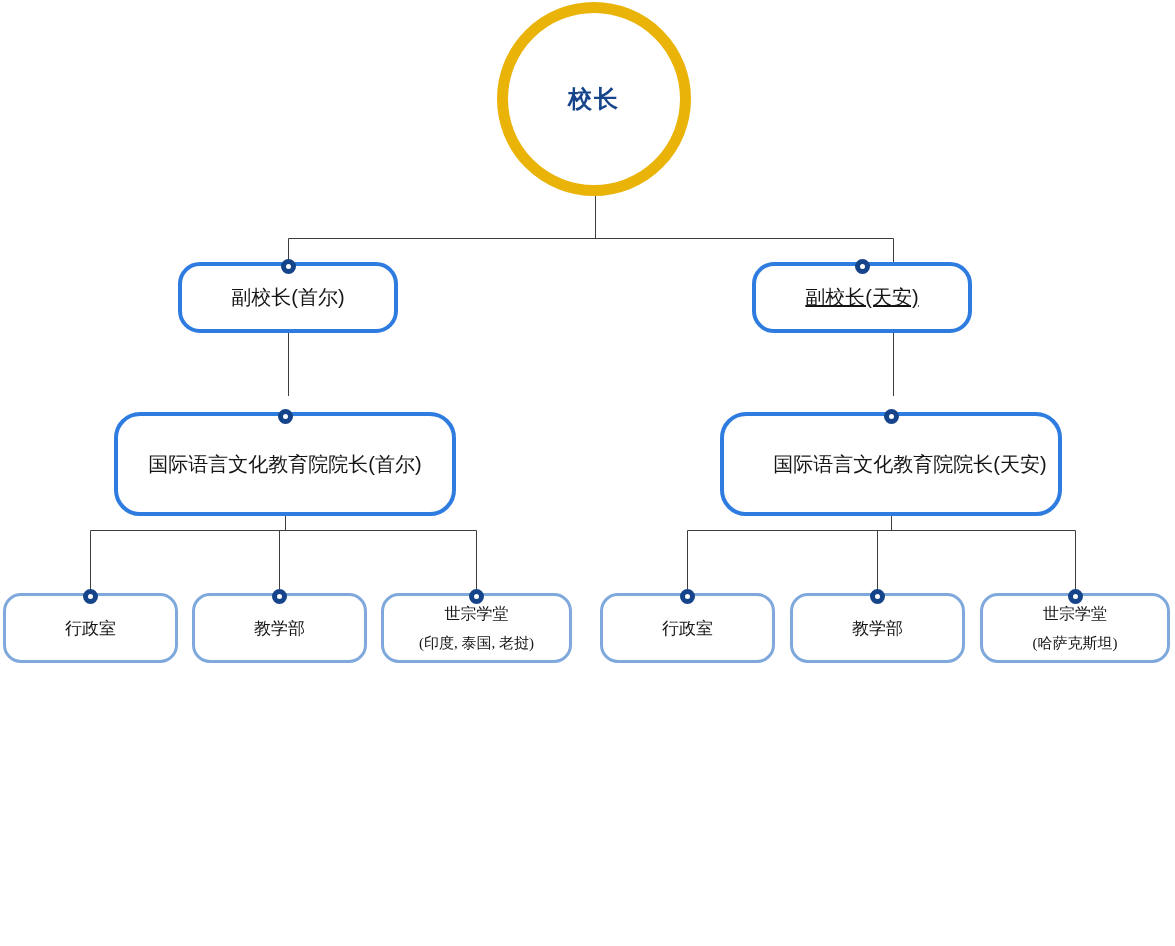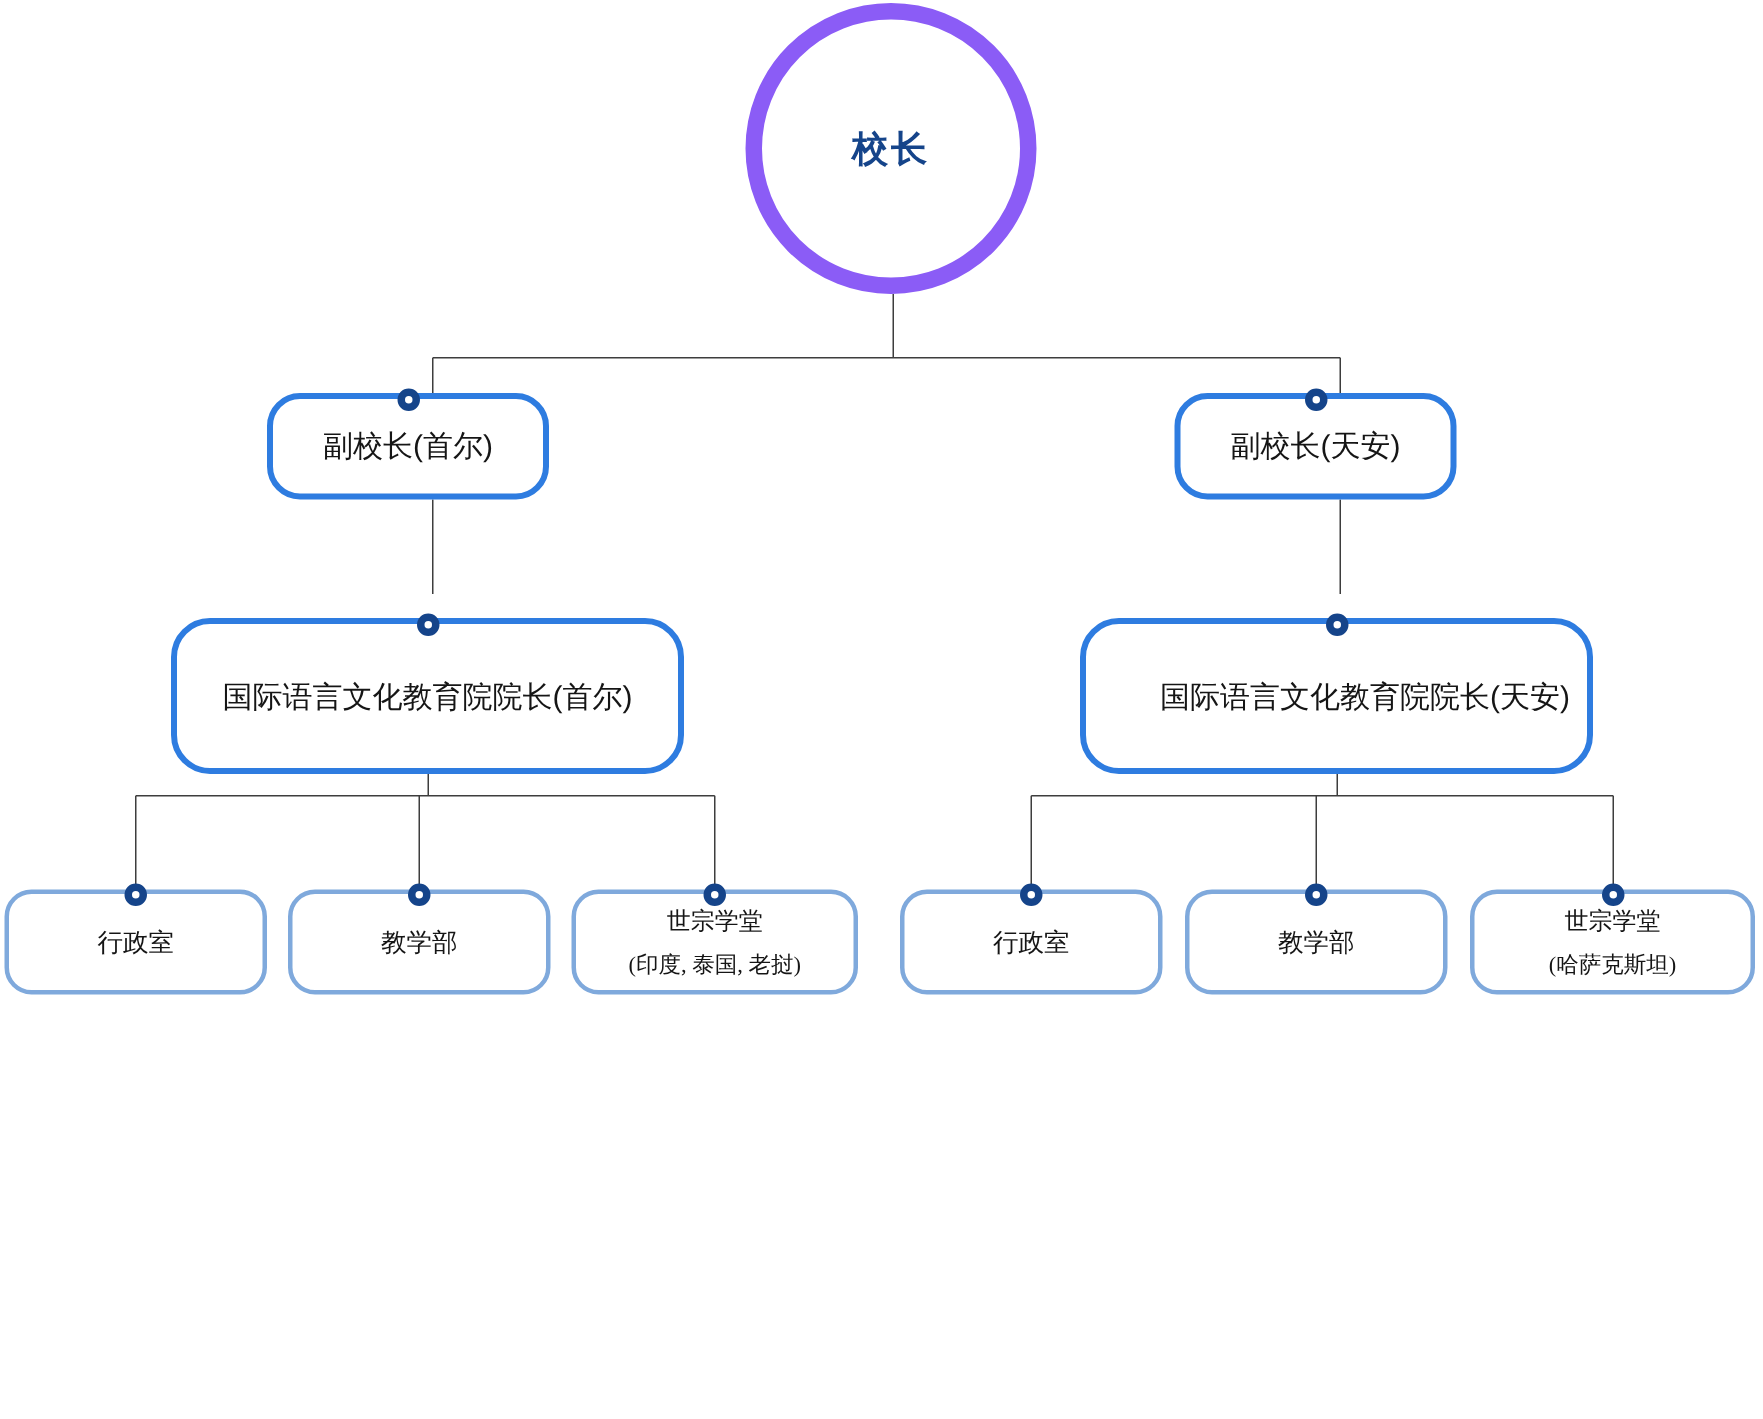--- a/index.html
+++ b/index.html
@@ -33,39 +33,39 @@
     justify-content: center;
     text-align: center;
     color: #151515;
     z-index: 2;
   }
   .root-circle {
     left: 497px;
     top: 2px;
     width: 194px;
     height: 194px;
-    border: 11px solid #8b5cf6;
+    border: 11px solid #eab308;
     border-radius: 50%;
     color: #15448A;
     font-size: 24px;
     font-weight: bold;
     letter-spacing: 2px;
   }
   .tier-blue {
     border: 4px solid #2E7CE0;
     border-radius: 22px;
     font-size: 20px;
   }
   .vice {
-    width: 188px;
+    width: 220px;
     height: 71px;
     top: 262px;
   }
   .vice.seoul { left: 178px; }
-  .vice.cheonan { left: 783px; }
+  .vice.cheonan { left: 752px; text-decoration: underline; }
   .director {
     width: 342px;
     height: 104px;
     top: 412px;
     border-radius: 26px;
   }
   .director.seoul { left: 114px; }
   .director.cheonan { left: 720px; padding-left: 38px; }
   .dept {
     border: 3px solid #7FA9DC;

